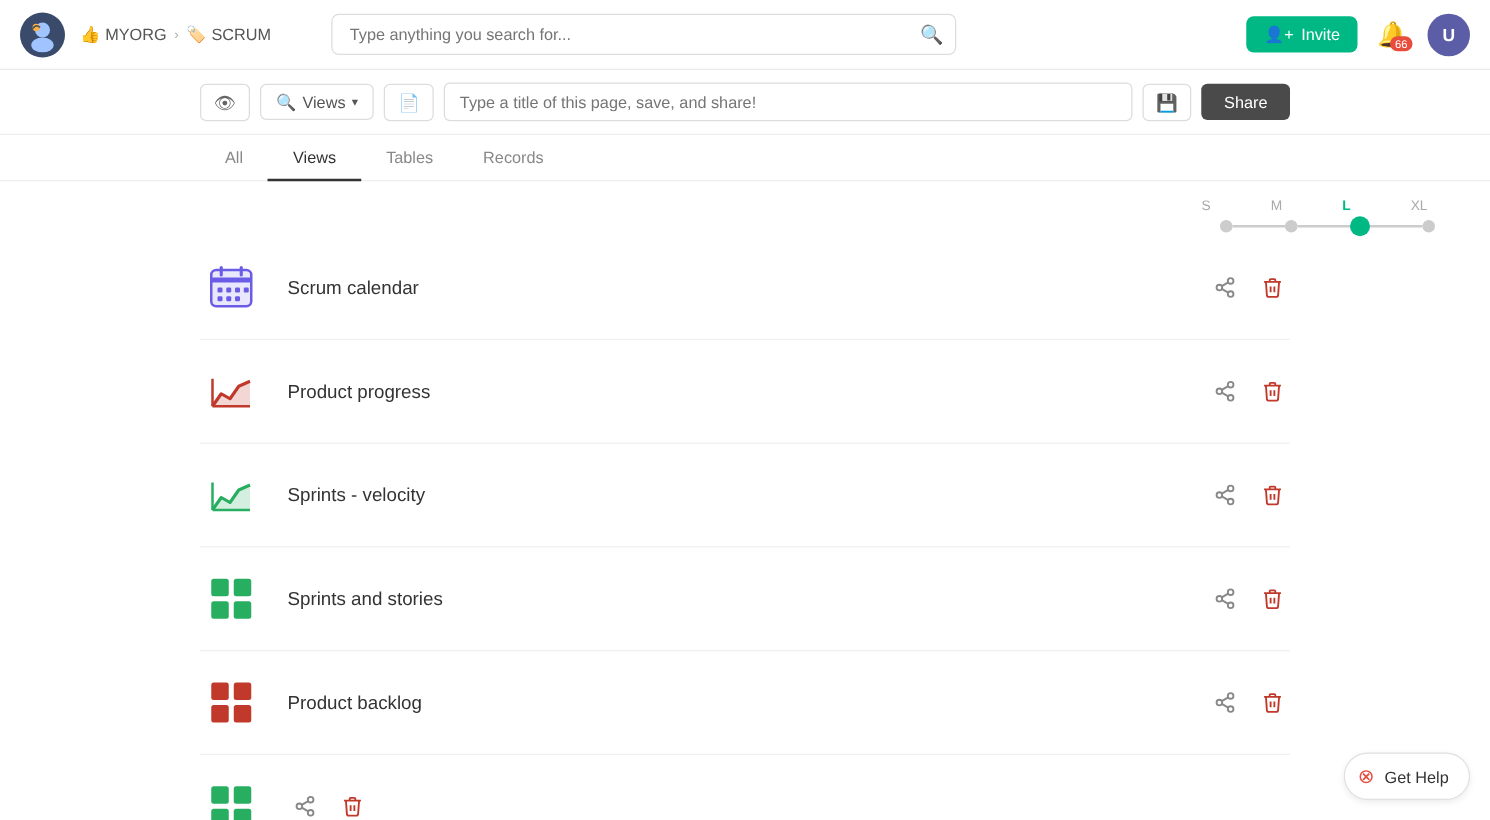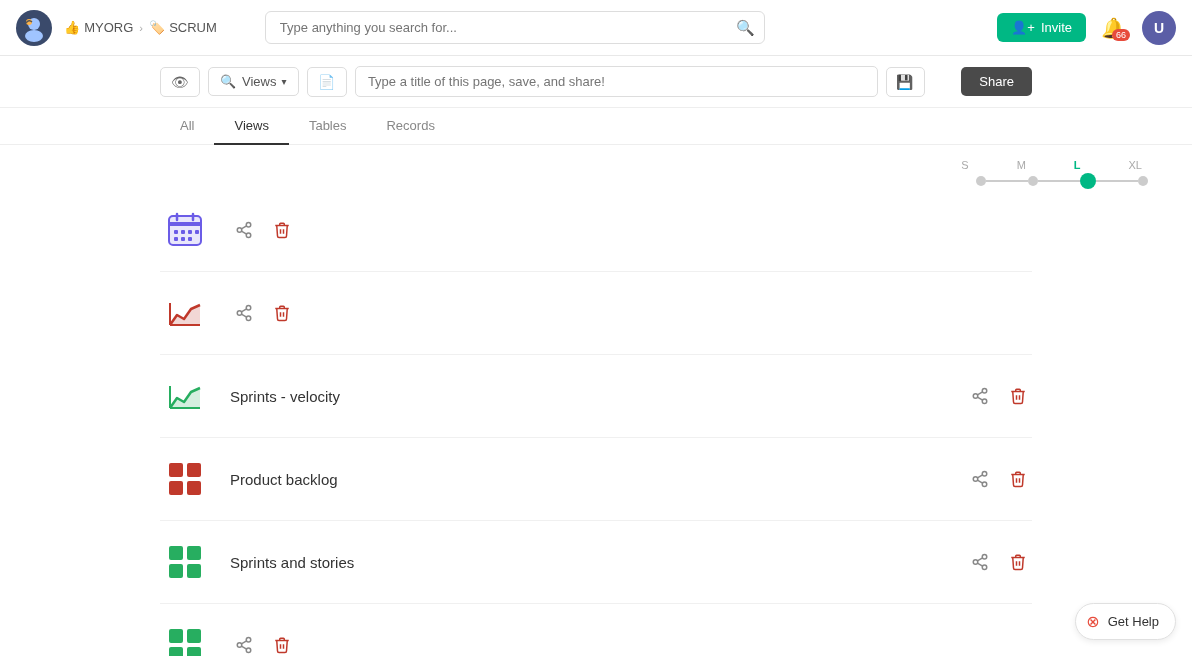--- a/index.html
+++ b/index.html
@@ -113,21 +113,21 @@
       padding: 7px 12px; font-size: 13px; color: #0f172a;
       outline: none;
     }
     .save-btn {
       background: none; border: 1px solid #ddd; border-radius: 5px;
       padding: 6px 10px; cursor: pointer; font-size: 14px; color: #666;
     }
     .share-btn {
       background: #4a4a4a; color: #fff;
       border: none; border-radius: 5px;
-      padding: 7px 18px; font-size: 13px; cursor: pointer; margin-left: 28px;
+      padding: 7px 18px; font-size: 13px; cursor: pointer;
     }
 
     
     .tabs {
       display: flex;
       padding: 0 160px;
       border-bottom: 1px solid #eee;
       gap: 0;
     }
     .tab {
@@ -291,20 +291,21 @@
 
         <rect x="7" y="18" width="4" height="4" rx="1" fill="#6b5ce7"></rect>
         <rect x="14" y="18" width="4" height="4" rx="1" fill="#6b5ce7"></rect>
         <rect x="21" y="18" width="4" height="4" rx="1" fill="#6b5ce7"></rect>
         <rect x="7" y="25" width="4" height="4" rx="1" fill="#6b5ce7"></rect>
         <rect x="14" y="25" width="4" height="4" rx="1" fill="#6b5ce7"></rect>
         <rect x="21" y="25" width="4" height="4" rx="1" fill="#6b5ce7"></rect>
         <rect x="28" y="18" width="4" height="4" rx="1" fill="#6b5ce7"></rect>
       </svg>
     </div>
+    <span class="item-name">Scrum calendar</span>
     <div class="item-actions">
       <button class="action-btn">
         <svg width="18" height="18" viewBox="0 0 24 24" fill="none" stroke="#888" stroke-width="2">
           <circle cx="18" cy="5" r="3"></circle>
             <circle cx="6" cy="12" r="3"></circle>
             <circle cx="18" cy="19" r="3"></circle>
           <line x1="8.59" y1="13.51" x2="15.42" y2="17.49"></line>
             <line x1="15.41" y1="6.51" x2="8.59" y2="10.49"></line>
         </svg>
       </button>
@@ -322,20 +323,21 @@
 
   <div class="view-item">
     <div class="item-icon">
       <svg viewBox="0 0 36 36" fill="none">
         <polyline points="3,30 10,20 17,24 24,14 33,10" stroke="#c0392b" stroke-width="2.5" fill="none" stroke-linejoin="round"></polyline>
         <polygon points="3,30 10,20 17,24 24,14 33,10 33,30" fill="#c0392b" opacity="0.2"></polygon>
         <line x1="3" y1="30" x2="33" y2="30" stroke="#c0392b" stroke-width="2"></line>
         <line x1="3" y1="8" x2="3" y2="30" stroke="#c0392b" stroke-width="2"></line>
       </svg>
     </div>
+    <span class="item-name">Product progress</span>
     <div class="item-actions">
       <button class="action-btn">
         <svg width="18" height="18" viewBox="0 0 24 24" fill="none" stroke="#888" stroke-width="2">
           <circle cx="18" cy="5" r="3"></circle>
             <circle cx="6" cy="12" r="3"></circle>
             <circle cx="18" cy="19" r="3"></circle>
           <line x1="8.59" y1="13.51" x2="15.42" y2="17.49"></line>
             <line x1="15.41" y1="6.51" x2="8.59" y2="10.49"></line>
         </svg>
       </button>
@@ -379,20 +381,52 @@
             <path d="M14,11v6"></path>
           <path d="M9,6V4a1,1,0,0,1,1-1h4a1,1,0,0,1,1,1V6"></path>
         </svg>
       </button>
     </div>
   </div>
 
   <div class="view-item">
     <div class="item-icon">
       <svg viewBox="0 0 36 36" fill="none">
+        <rect x="2" y="2" width="14" height="14" rx="2" fill="#27ae60"></rect>
+        <rect x="20" y="2" width="14" height="14" rx="2" fill="#27ae60"></rect>
+        <rect x="2" y="20" width="14" height="14" rx="2" fill="#27ae60"></rect>
+        <rect x="20" y="20" width="14" height="14" rx="2" fill="#27ae60"></rect>
+      </svg>
+    </div>
+    <span class="item-name">Sprints and stories</span>
+    <div class="item-actions">
+      <button class="action-btn">
+        <svg width="18" height="18" viewBox="0 0 24 24" fill="none" stroke="#888" stroke-width="2">
+          <circle cx="18" cy="5" r="3"></circle>
+            <circle cx="6" cy="12" r="3"></circle>
+            <circle cx="18" cy="19" r="3"></circle>
+          <line x1="8.59" y1="13.51" x2="15.42" y2="17.49"></line>
+            <line x1="15.41" y1="6.51" x2="8.59" y2="10.49"></line>
+        </svg>
+      </button>
+      <button class="action-btn delete">
+        <svg width="18" height="18" viewBox="0 0 24 24" fill="none" stroke="#c0392b" stroke-width="2">
+          <polyline points="3,6 5,6 21,6"></polyline>
+            <path d="M19,6l-1,14a2,2,0,0,1-2,2H8a2,2,0,0,1-2-2L5,6"></path>
+          <path d="M10,11v6"></path>
+            <path d="M14,11v6"></path>
+          <path d="M9,6V4a1,1,0,0,1,1-1h4a1,1,0,0,1,1,1V6"></path>
+        </svg>
+      </button>
+    </div>
+  </div>
+
+  <div class="view-item">
+    <div class="item-icon">
+      <svg viewBox="0 0 36 36" fill="none">
         <rect x="2" y="2" width="14" height="14" rx="2" fill="#c0392b"></rect>
         <rect x="20" y="2" width="14" height="14" rx="2" fill="#c0392b"></rect>
         <rect x="2" y="20" width="14" height="14" rx="2" fill="#c0392b"></rect>
         <rect x="20" y="20" width="14" height="14" rx="2" fill="#c0392b"></rect>
       </svg>
     </div>
     <span class="item-name">Product backlog</span>
     <div class="item-actions">
       <button class="action-btn">
         <svg width="18" height="18" viewBox="0 0 24 24" fill="none" stroke="#888" stroke-width="2">
@@ -417,52 +451,20 @@
 
   <div class="view-item">
     <div class="item-icon">
       <svg viewBox="0 0 36 36" fill="none">
         <rect x="2" y="2" width="14" height="14" rx="2" fill="#27ae60"></rect>
         <rect x="20" y="2" width="14" height="14" rx="2" fill="#27ae60"></rect>
         <rect x="2" y="20" width="14" height="14" rx="2" fill="#27ae60"></rect>
         <rect x="20" y="20" width="14" height="14" rx="2" fill="#27ae60"></rect>
       </svg>
     </div>
-    <span class="item-name">Sprints and stories</span>
-    <div class="item-actions">
-      <button class="action-btn">
-        <svg width="18" height="18" viewBox="0 0 24 24" fill="none" stroke="#888" stroke-width="2">
-          <circle cx="18" cy="5" r="3"></circle>
-            <circle cx="6" cy="12" r="3"></circle>
-            <circle cx="18" cy="19" r="3"></circle>
-          <line x1="8.59" y1="13.51" x2="15.42" y2="17.49"></line>
-            <line x1="15.41" y1="6.51" x2="8.59" y2="10.49"></line>
-        </svg>
-      </button>
-      <button class="action-btn delete">
-        <svg width="18" height="18" viewBox="0 0 24 24" fill="none" stroke="#c0392b" stroke-width="2">
-          <polyline points="3,6 5,6 21,6"></polyline>
-            <path d="M19,6l-1,14a2,2,0,0,1-2,2H8a2,2,0,0,1-2-2L5,6"></path>
-          <path d="M10,11v6"></path>
-            <path d="M14,11v6"></path>
-          <path d="M9,6V4a1,1,0,0,1,1-1h4a1,1,0,0,1,1,1V6"></path>
-        </svg>
-      </button>
-    </div>
-  </div>
-
-  <div class="view-item">
-    <div class="item-icon">
-      <svg viewBox="0 0 36 36" fill="none">
-        <rect x="2" y="2" width="14" height="14" rx="2" fill="#27ae60"></rect>
-        <rect x="20" y="2" width="14" height="14" rx="2" fill="#27ae60"></rect>
-        <rect x="2" y="20" width="14" height="14" rx="2" fill="#27ae60"></rect>
-        <rect x="20" y="20" width="14" height="14" rx="2" fill="#27ae60"></rect>
-      </svg>
-    </div>
     <div class="item-actions">
       <button class="action-btn">
         <svg width="18" height="18" viewBox="0 0 24 24" fill="none" stroke="#888" stroke-width="2">
           <circle cx="18" cy="5" r="3"></circle>
             <circle cx="6" cy="12" r="3"></circle>
             <circle cx="18" cy="19" r="3"></circle>
           <line x1="8.59" y1="13.51" x2="15.42" y2="17.49"></line>
             <line x1="15.41" y1="6.51" x2="8.59" y2="10.49"></line>
         </svg>
       </button>

